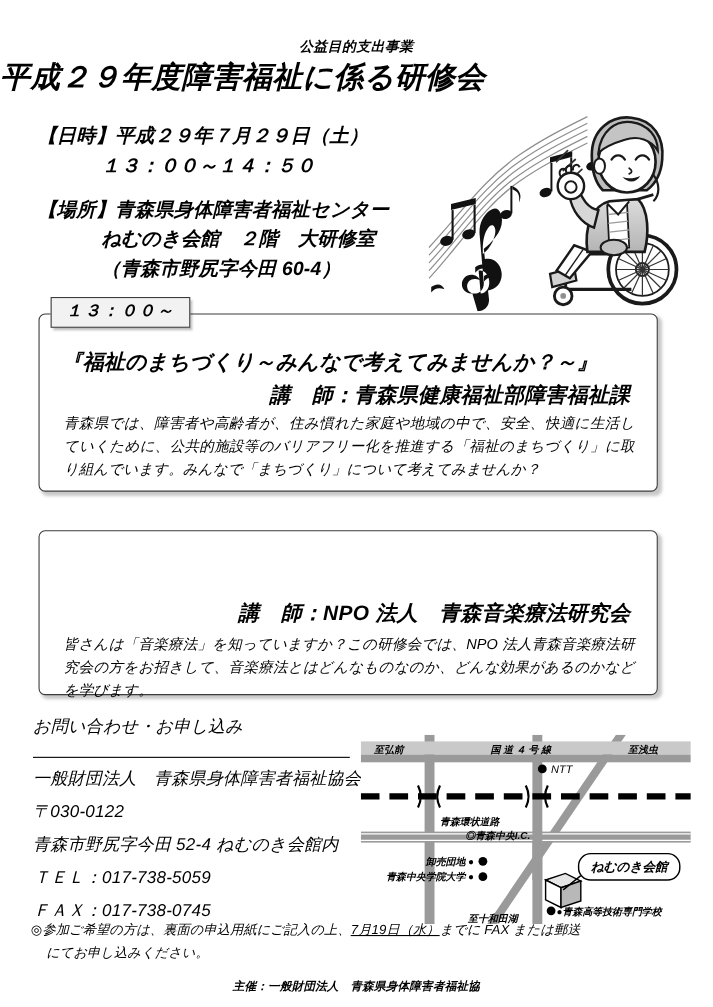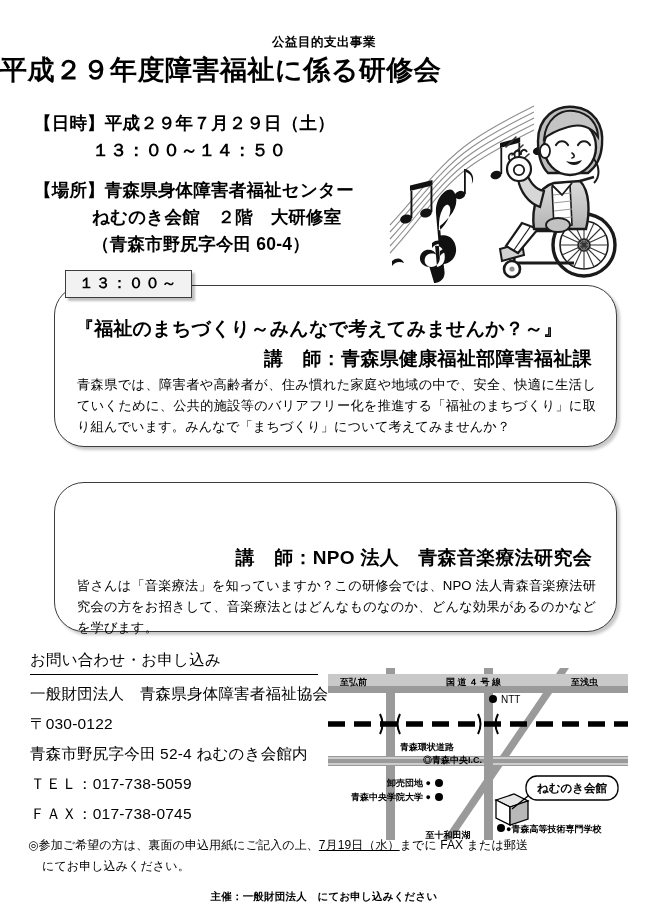--- a/index.html
+++ b/index.html
@@ -13,20 +13,21 @@
     color: #000000;
     -webkit-font-smoothing: antialiased;
   }
   #page {
     position: relative;
     width: 648px;
     height: 915px;
     margin: 0 auto;
     background: #ffffff;
     overflow: hidden;
+    font-style: italic;
   }
 
   
   .eyebrow {
     position: absolute;
     top: 34px;
     left: 0;
     width: 648px;
     text-align: center;
     font-size: 12.5px;
@@ -67,24 +68,24 @@
     position: absolute;
     top: 103px;
     left: 388px;
     width: 252px;
     height: 180px;
   }
 
   
   .session {
     position: absolute;
-    left: 54px;
+    left: 35px;
     width: 563px;
     border: 1.4px solid #3d3d3d;
-    border-radius: 30px;
+    border-radius: 6px;
     background: #ffffff;
     box-sizing: border-box;
     box-shadow: 3px 3px 3px rgba(0,0,0,0.22);
   }
   #session-1 { top: 285px; height: 162px; }
   #session-2 { top: 482px; height: 150px; }
 
   .time-badge {
     position: absolute;
     left: 10px;
@@ -141,21 +142,21 @@
   .contact {
     position: absolute;
     left: 30px;
     top: 650px;
     width: 288px;
     font-size: 15.5px;
     letter-spacing: 0.2px;
   }
   .contact-head {
     border-bottom: 1.3px solid #000;
-    padding-bottom: 3px;
+    padding-bottom: 17px;
     margin-bottom: 9px;
     font-size: 15.5px;
   }
   .contact-line {
     margin-bottom: 9px;
     white-space: nowrap;
     font-size: 15.5px;
   }
 
   
@@ -440,15 +441,15 @@
 
       <text x="120" y="170" font-family="Liberation Sans, sans-serif" font-size="9" font-weight="bold" fill="#000" text-anchor="middle">至十和田湖</text>
     </svg>
   </div>
 
   <div class="note">
     <span>◎参加ご希望の方は、裏面の申込用紙にご記入の上、</span><span class="u">7月19日（水）</span><span>までに FAX または郵送</span>
     <span class="l2">にてお申し込みください。</span>
   </div>
 
-  <div class="footer">主催：一般財団法人　にてお申し込みください</div>
+  <div class="footer">主催：一般財団法人　青森県身体障害者福祉協</div>
 
 </div>
 
 </body></html>

